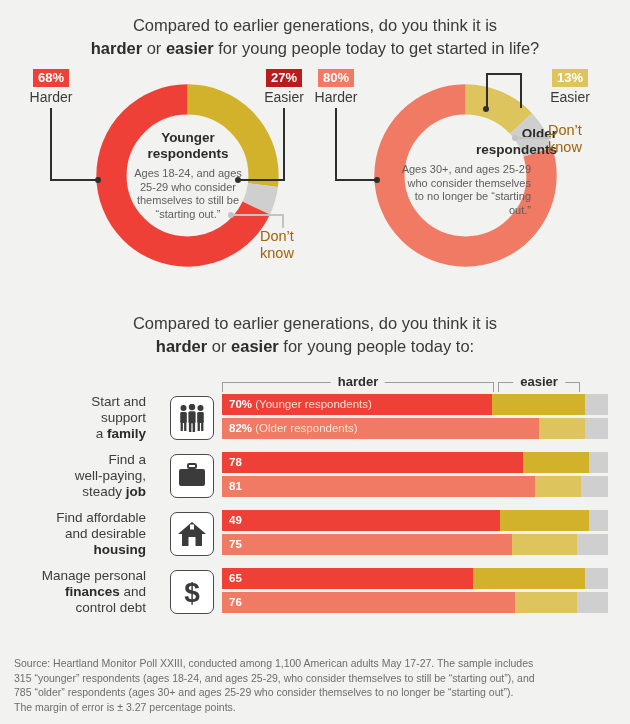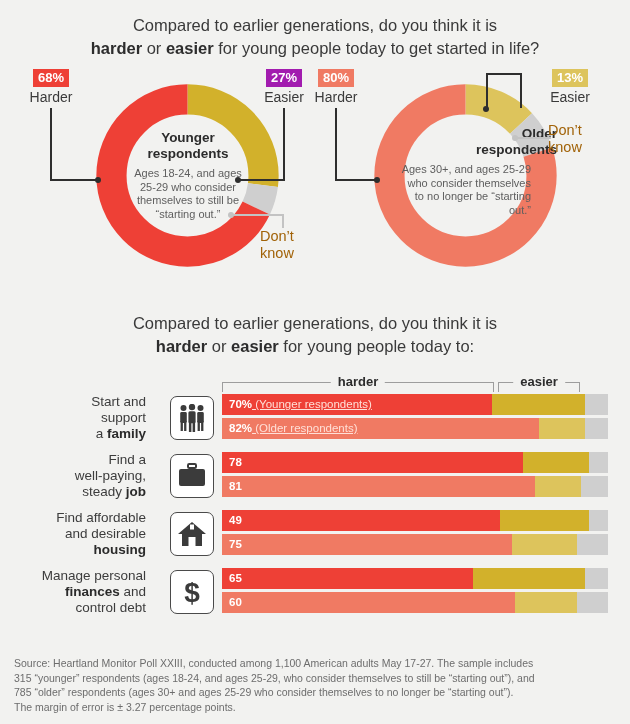--- a/index.html
+++ b/index.html
@@ -165,21 +165,21 @@
     position: absolute;
     left: 7px;
     top: 0;
     height: 21px;
     line-height: 21px;
     font-size: 11.5px;
     color: #ffffff;
     white-space: nowrap;
   }
   .bar-text b { font-weight: bold; }
-  .bar-text .paren { color: #ffdfd7; text-decoration: underline; }
+  .bar-text .paren { color: #ffdfd7; }
 
   
   .footer {
     position: absolute;
     left: 14px;
     right: 14px;
     bottom: 10px;
     font-size: 10.5px;
     line-height: 14.5px;
     color: #6d6d6d;
@@ -219,21 +219,21 @@
 
       <div class="callout" style="left:-38px; top:0px; width:88px;">
         <span class="badge" style="background:#EE4036;">68%</span>
         <div class="lbl">Harder</div>
       </div>
       <div class="line" style="left:5px; top:40px; width:1.5px; height:72px;"></div>
       <div class="line" style="left:5px; top:111px; width:48px; height:1.5px;"></div>
       <div class="dot" style="left:50px; top:109px;"></div>
 
       <div class="callout" style="left:195px; top:0px; width:88px;">
-        <span class="badge" style="background:#a21caf;text-align:center;">27%</span>
+        <span class="badge" style="background:#b91c1c;text-align:center;">27%</span>
         <div class="lbl">Easier</div>
       </div>
       <div class="line" style="left:238px; top:40px; width:1.5px; height:72px;"></div>
       <div class="line" style="left:192px; top:111px; width:48px; height:1.5px;"></div>
       <div class="dot" style="left:190px; top:109px;"></div>
 
       <div class="callout" style="left:215px; top:158px; width:62px; text-align:left;">
         <div class="lbl lbl-grey" style="font-size:14.5px; line-height:17px;">Don’t</div>
         <div class="lbl lbl-grey" style="font-size:14.5px; line-height:17px; margin-top:0;">know</div>
       </div>
@@ -417,21 +417,21 @@
         <div class="bar">
           <div class="seg" style="width:65%; background:#EE4036;"></div>
           <div class="seg" style="width:29%; background:#D2B12B;"></div>
           <div class="seg" style="width:6%; background:#CFCFCF;"></div>
           <div class="bar-text"><b>65</b></div>
         </div>
         <div class="bar">
           <div class="seg" style="width:76%; background:#F07A63;"></div>
           <div class="seg" style="width:16%; background:#DDC45C;"></div>
           <div class="seg" style="width:8%; background:#CFCFCF;"></div>
-          <div class="bar-text"><b>60</b></div>
+          <div class="bar-text"><b>76</b></div>
         </div>
       </div>
     </div>
   </div>
 
   <div class="footer">
     <div>Source: Heartland Monitor Poll XXIII, conducted among 1,100 American adults May 17-27. The sample includes</div>
     <div>315 “younger” respondents (ages 18-24, and ages 25-29, who consider themselves to still be “starting out”), and</div>
     <div>785 “older” respondents (ages 30+ and ages 25-29 who consider themselves to no longer be “starting out”).</div>
     <div>The margin of error is ± 3.27 percentage points.</div>

